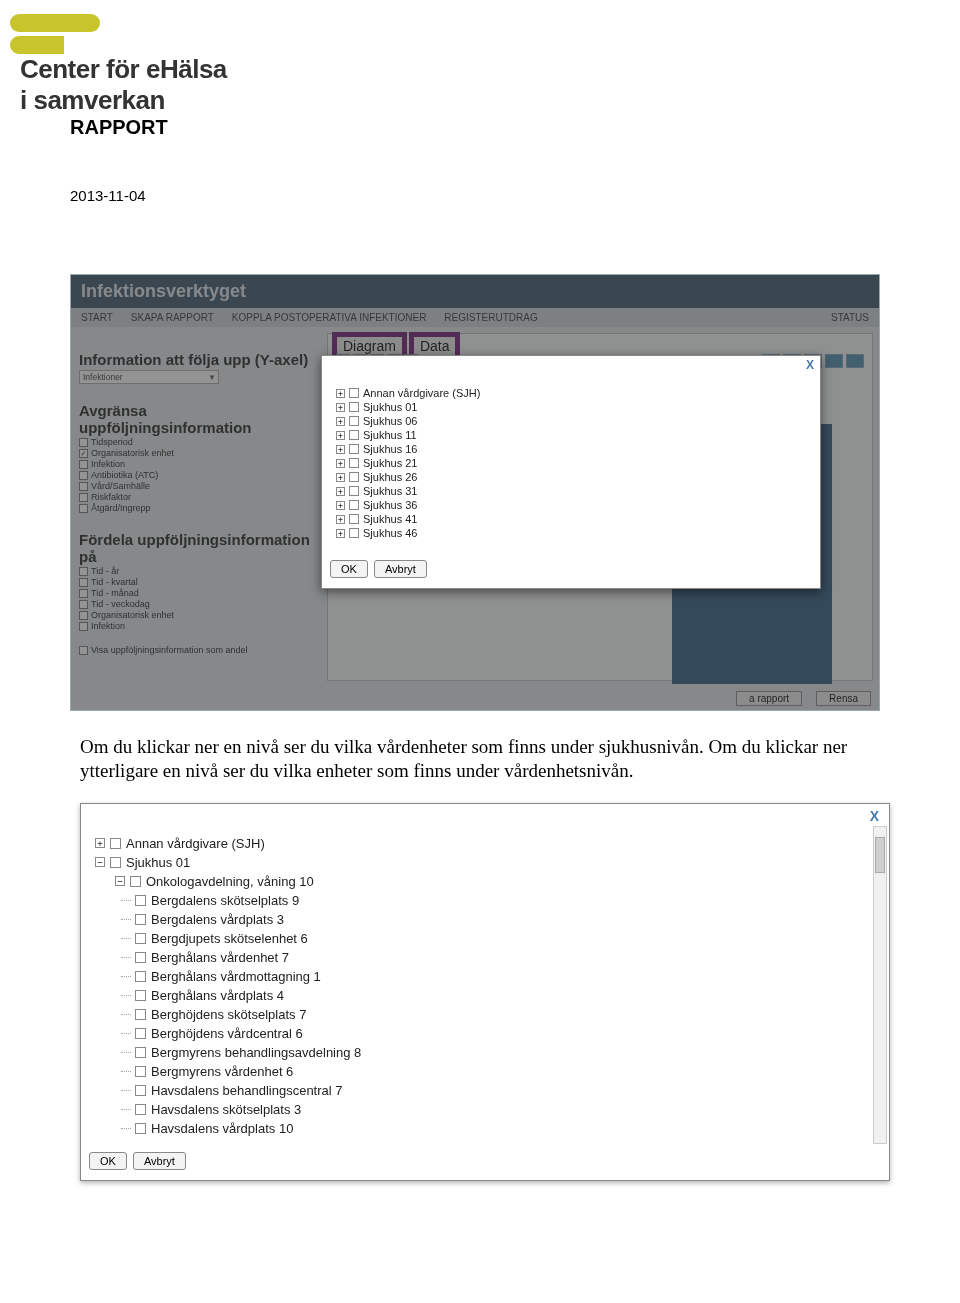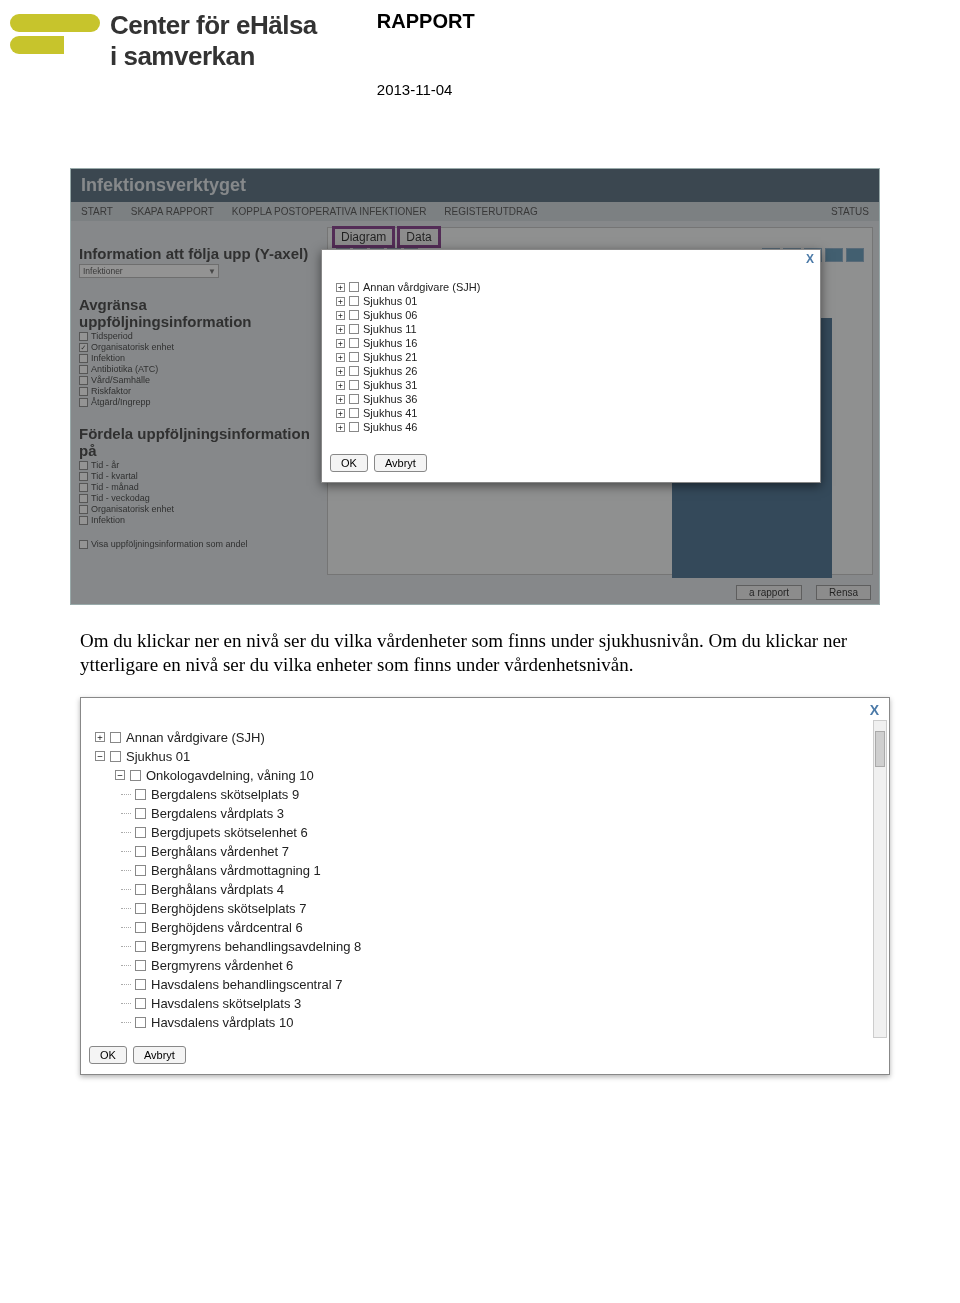--- a/index.html
+++ b/index.html
@@ -1,18 +1,18 @@
 <!DOCTYPE html>
 <html><head>
 <meta charset="utf-8">
 <style>
   * { box-sizing: border-box; margin: 0; padding: 0; }
   body { width: 960px; font-family: Arial, Helvetica, sans-serif; background: #fff; color: #000; }
   .page { padding: 10px 60px 40px 10px; }
-  .header-row { display: flex; align-items: flex-start; }
+  .header-row { display: flex; align-items: flex-start; flex-direction: column; }
   .logo { width: 90px; display: flex; flex-direction: column; gap: 4px; margin-top: 4px; }
   .logo-bar-full { height: 18px; background: #c7c42c; border-radius: 9px; }
   .logo-bar-left { height: 18px; width: 60%; background: #c7c42c; border-radius: 9px 0 0 9px; }
   .logo-text { margin-left: 10px; }
   .logo-title { font-size: 26px; font-weight: bold; color: #333; letter-spacing: -0.5px; }
   .logo-sub { font-size: 26px; font-weight: bold; color: #333; letter-spacing: -0.5px; }
   .rapport-col { margin-left: 60px; }
   .rapport { font-size: 20px; font-weight: bold; }
   .date { font-size: 15px; margin-top: 48px; }
   .figwrap { margin-top: 70px; padding-left: 60px; }
@@ -23,21 +23,21 @@
   .menubar span:last-child { margin-left: auto; }
   .content { display: flex; background: #dfe5e9; min-height: 360px; position: relative; }
   .sidebar { width: 250px; padding: 6px 8px; font-size: 9px; color: #222; }
   .side-label { font-weight: bold; margin-top: 18px; font-size: 15px; }
   .sel { border: 1px solid #aaa; background: #fdfdfd; height: 14px; width: 140px; margin: 2px 0 6px 0; display: flex; align-items: center; justify-content: flex-end; padding-right: 2px; }
   .sel .arr { font-size: 8px; color: #555; }
   .chk { display: flex; align-items: center; gap: 3px; margin: 1px 0; }
   .chk .box { width: 9px; height: 9px; border: 1px solid #777; background: #fff; display: inline-block; font-size: 7px; line-height: 7px; text-align: center; }
   .chart-area { flex: 1; background: #f3f5f7; margin: 6px; border: 1px solid #bbb; position: relative; }
   .tabs { position: absolute; top: -2px; left: 4px; display: flex; gap: 2px; }
-  .tab { font-size: 12px; background: #eee; border: 3px solid #701a75; padding: 1px 6px; }
+  .tab { font-size: 14px; background: #eee; border: 5px solid #701a75; padding: 1px 6px; }
   .toolbar { position: absolute; top: 20px; left: 8px; display: flex; gap: 3px; }
   .toolbar span { width: 14px; height: 14px; background: #cfd6db; border: 1px solid #89a; display: inline-block; }
   .charttypes { position: absolute; top: 20px; right: 8px; display: flex; gap: 3px; }
   .charttypes span { width: 18px; height: 14px; background: #4b8bb0; border: 1px solid #7ba3c0; display: inline-block; }
   .legend { position: absolute; top: 52px; left: 80px; font-size: 9px; display:flex; align-items:center; gap:4px;}
   .legend .sw { width:10px; height:8px; background:#2c5a7f; display:inline-block; }
   .yaxis { position: absolute; top: 78px; left: 50px; font-size: 9px; color: #444; }
   .yaxis div { height: 46px; }
   .bar { position: absolute; top: 90px; right: 40px; width: 160px; height: 260px; background: #2c5a7f; }
   .footerbar { background: #dfe5e9; padding: 4px 8px; display:flex; justify-content:flex-end; gap:14px; font-size:10px; }

